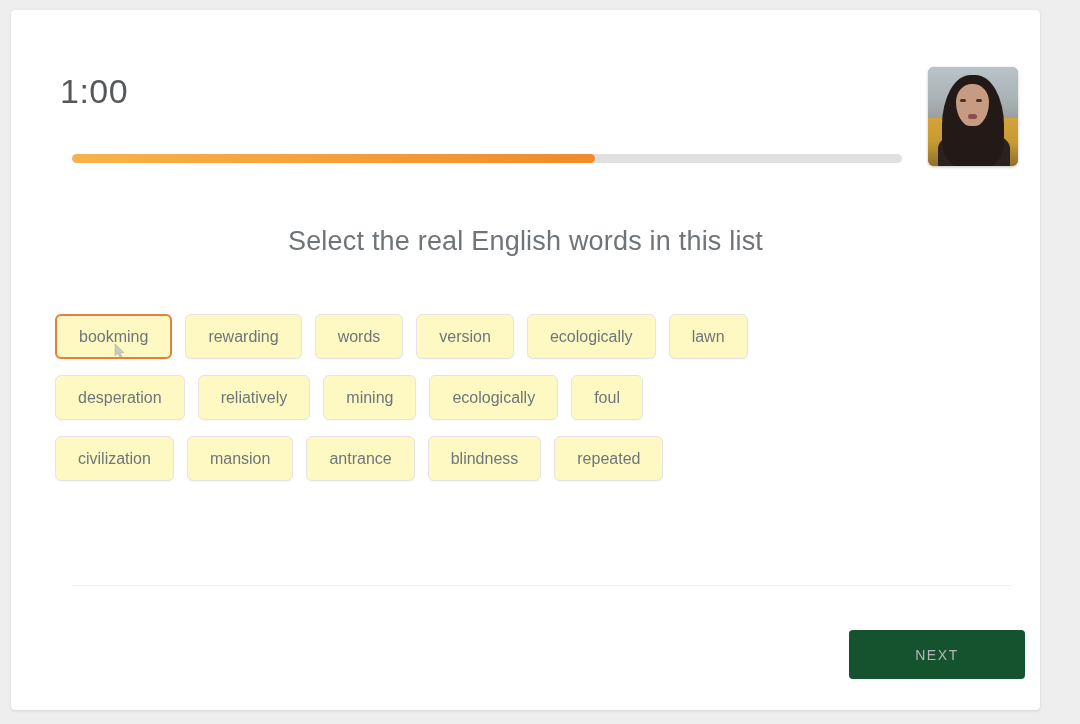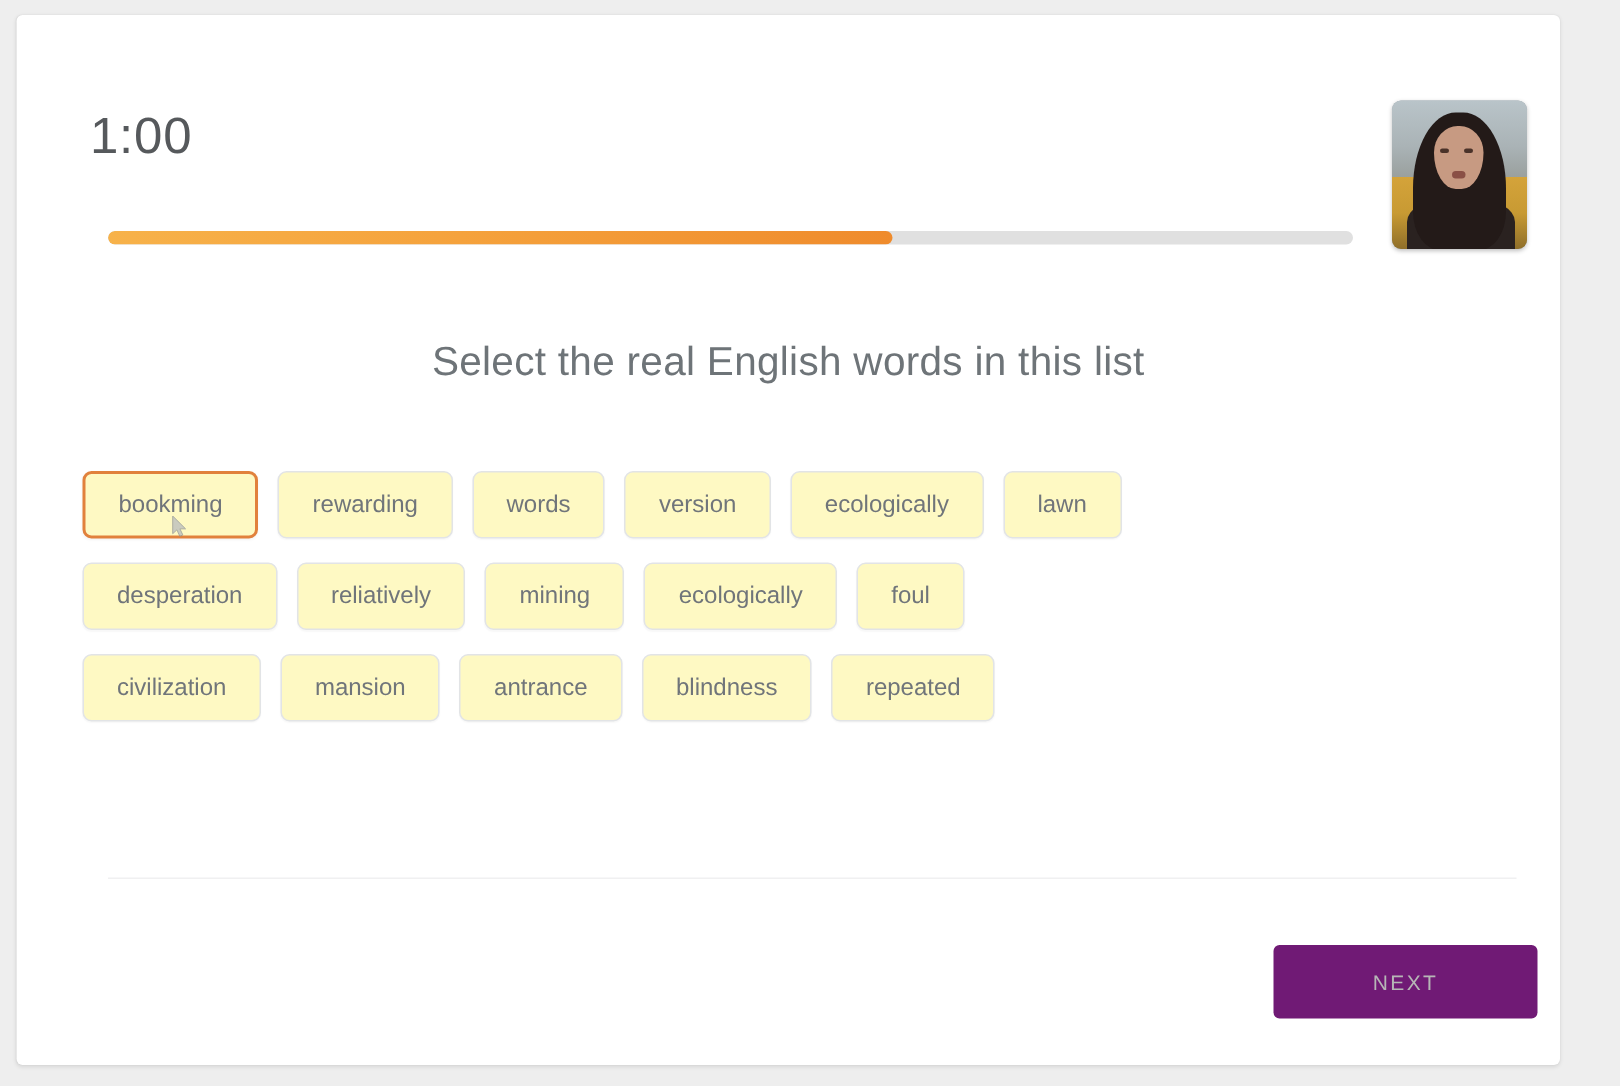--- a/index.html
+++ b/index.html
@@ -182,21 +182,21 @@
     width: 939px;
     height: 1px;
     background: #f0f0f1;
   }
   .next-button {
     position: absolute;
     left: 838px;
     top: 620px;
     width: 176px;
     height: 49px;
-    background: #701a75;
+    background: #14532d;
     border: none;
     border-radius: 4px;
     color: #b6b6b6;
     font-size: 14px;
     letter-spacing: 1.6px;
     font-family: "Liberation Sans", sans-serif;
     cursor: default;
   }
 </style>
 </head>

